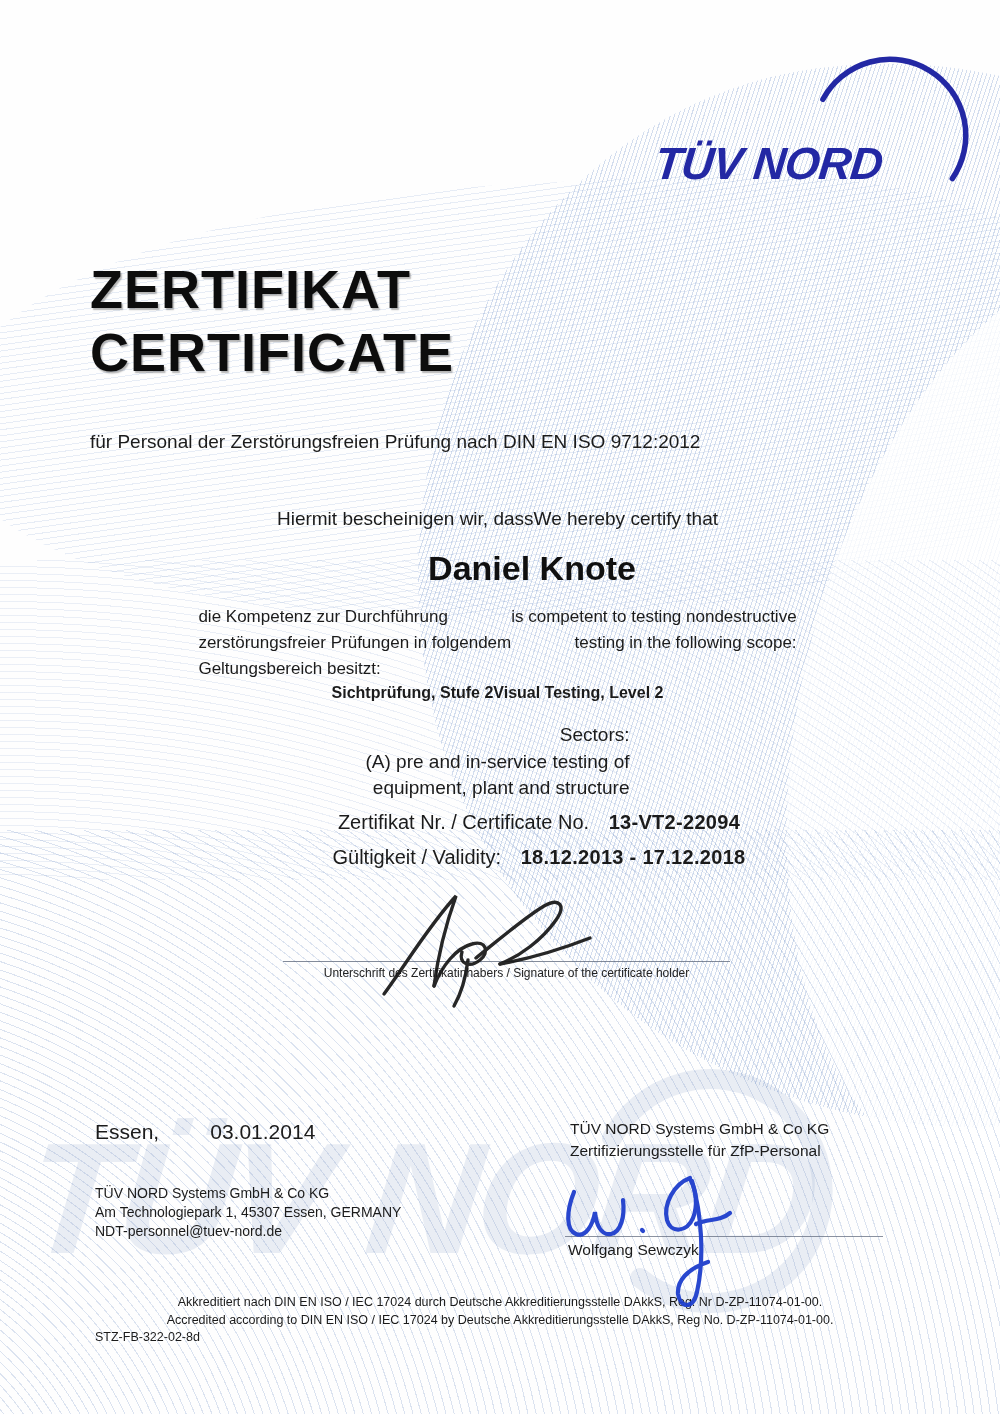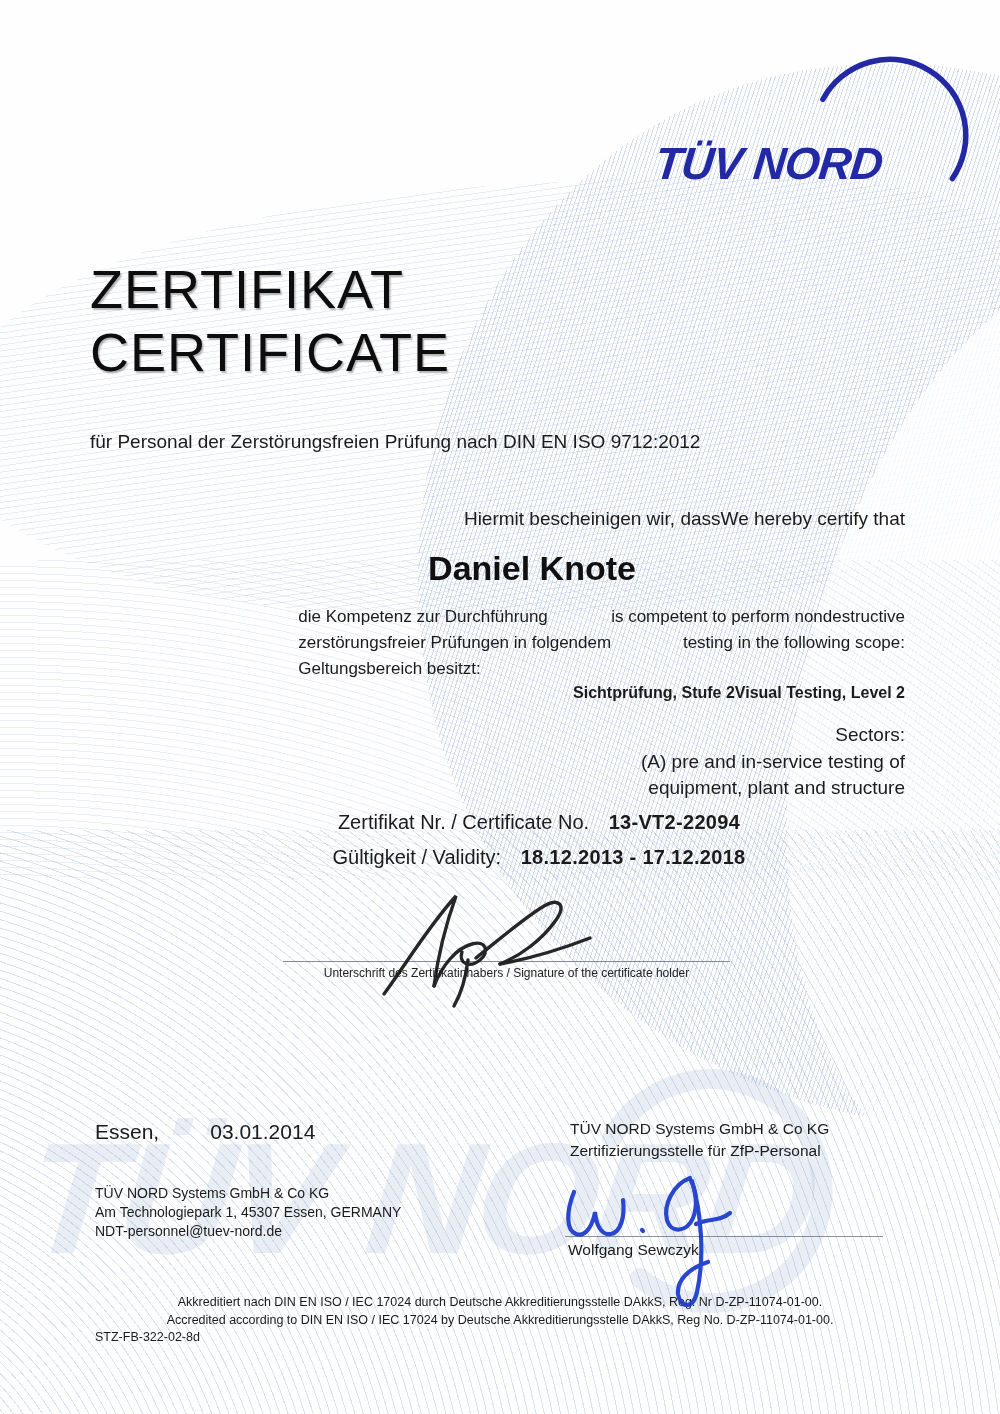--- a/index.html
+++ b/index.html
@@ -40,24 +40,24 @@
   }
   .watermark-arc{position:absolute;z-index:1;left:556px;top:1056px;}
   
   .layer{position:absolute;z-index:2;}
   .logo-arc{position:absolute;left:785px;top:45px;z-index:2;}
   .logo-text{
     position:absolute;left:655px;top:138px;z-index:3;
     font-size:45px;font-weight:800;font-style:italic;letter-spacing:-1px;white-space:nowrap;
     transform:skewX(-6deg);
   }
-  .title{left:90px;top:258px;font-size:54px;line-height:63px;font-weight:400;letter-spacing:1px;
+  .title{left:90px;top:258px;font-size:54px;line-height:63px;font-weight:700;letter-spacing:1px;
     color:#0d0d0d;text-shadow:1.5px 1.5px 1.5px rgba(70,70,70,.4);}
   .subtitle{left:90px;top:428px;font-size:19px;line-height:27px;}
-  .row{left:90px;right:95px;width:815px;display:flex;justify-content:flex-end;}
+  .row{left:90px;right:95px;width:815px;display:flex;justify-content:center;}
   .certify-row{top:508px;font-size:19px;}
   .name{left:0;width:1000px;top:549px;text-align:center;font-size:34px;font-weight:700;color:#101010;margin-left:32px;}
   .competence-row{top:604px;font-size:17px;line-height:26px;}
   .competence-row .en{text-align:right;}
   .scope-row{top:684px;font-size:16px;font-weight:700;}
   .sectors-row{top:722px;font-size:19px;line-height:26.5px;}
   .sectors-row .en{text-align:right;}
   .cert-line{left:0;width:1000px;text-align:center;font-size:20px;padding-left:39px;}
   .cert-no{top:811px;}
   .cert-validity{top:846px;}
@@ -112,21 +112,21 @@
 
   <div class="layer name">Daniel Knote</div>
 
   <div class="layer row competence-row">
     <div class="de">
       <div>die Kompetenz zur Durchführung</div>
       <div>zerstörungsfreier Prüfungen in folgendem</div>
       <div>Geltungsbereich besitzt:</div>
     </div>
     <div class="en">
-      <div>is competent to perform nondestructive</div>
+      <div>is competent to testing nondestructive</div>
       <div>testing in the following scope:</div>
     </div>
   </div>
 
   <div class="layer row scope-row">
     <div>Sichtprüfung, Stufe 2</div>
     <div>Visual Testing, Level 2</div>
   </div>
 
   <div class="layer row sectors-row">

